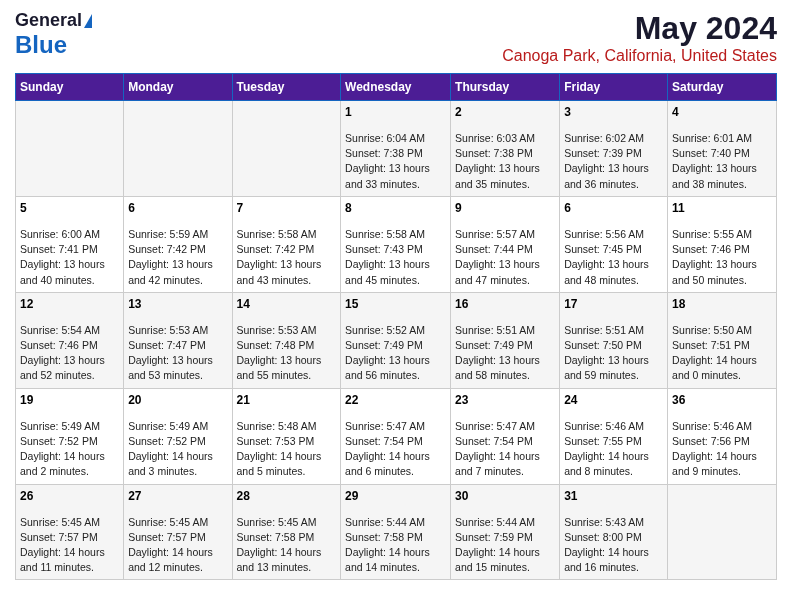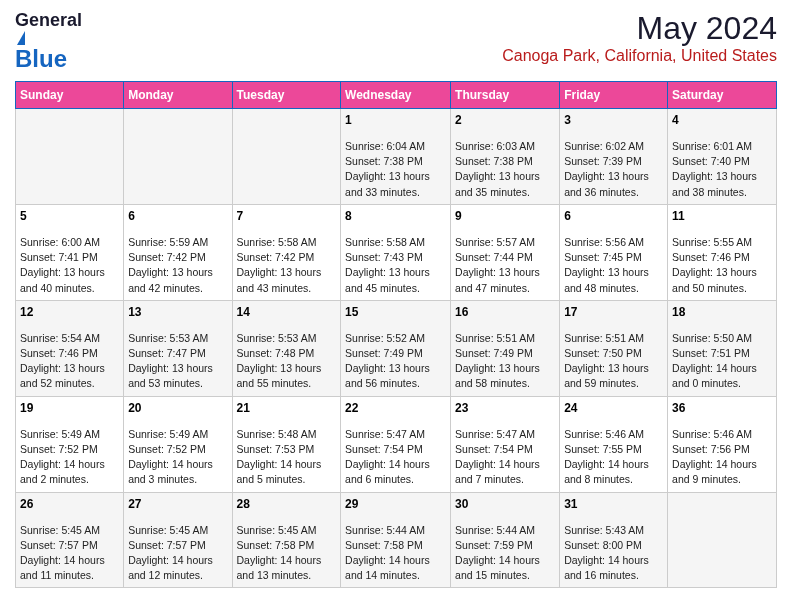--- a/index.html
+++ b/index.html
@@ -35,42 +35,42 @@
       display: inline-block;
       width: 0;
       height: 0;
       border-left: 8px solid transparent;
       border-bottom: 14px solid #1565c0;
       margin-left: 2px;
       vertical-align: middle;
     }
     .logo-row {
       display: flex;
-      flex-direction: column;
+      align-items: center;
     }
     .title-section {
       text-align: right;
     }
     .title-section h1 {
       font-size: 32px;
       color: #1a1a2e;
-      font-weight: normal;
+      font-weight: bold;
     }
     .title-section h2 {
       font-size: 16px;
       color: #b91c1c;
       font-weight: normal;
     }
     table {
       width: 100%;
       border-collapse: collapse;
       font-size: 11px;
     }
     thead tr {
-      background-color: #ec4899;
+      background-color: #4c1d95;
       color: #fff;
     }
     thead th {
       padding: 6px 4px;
       text-align: left;
       font-weight: bold;
       font-size: 12px;
       border: 1px solid #1565c0;
     }
     tbody tr {

